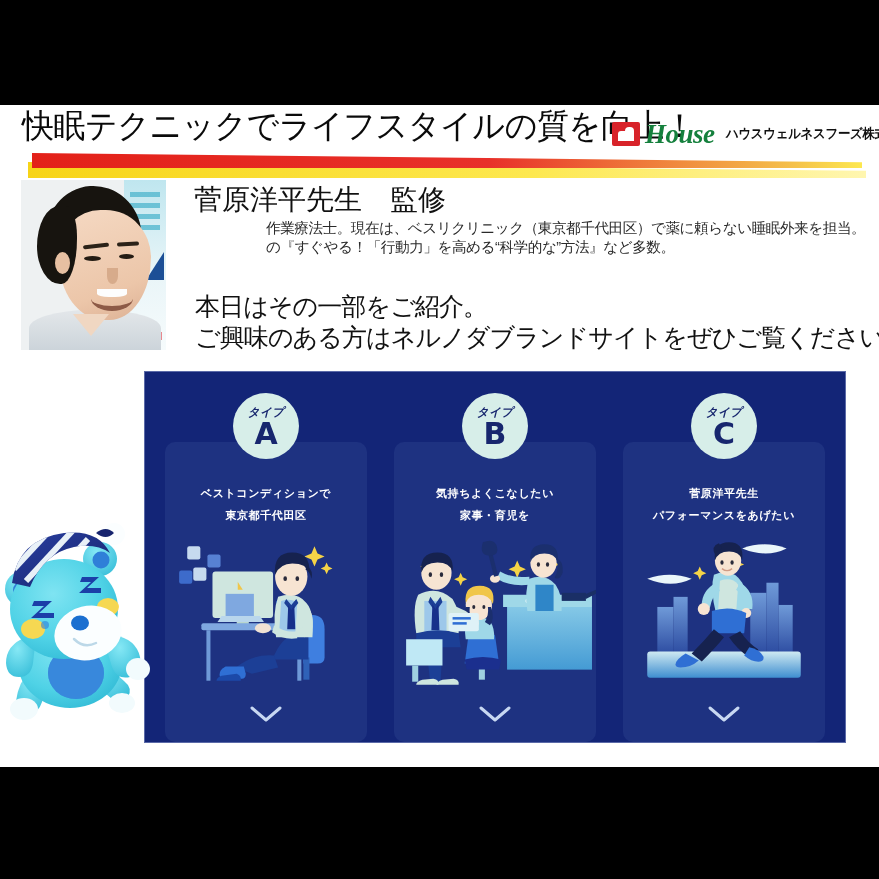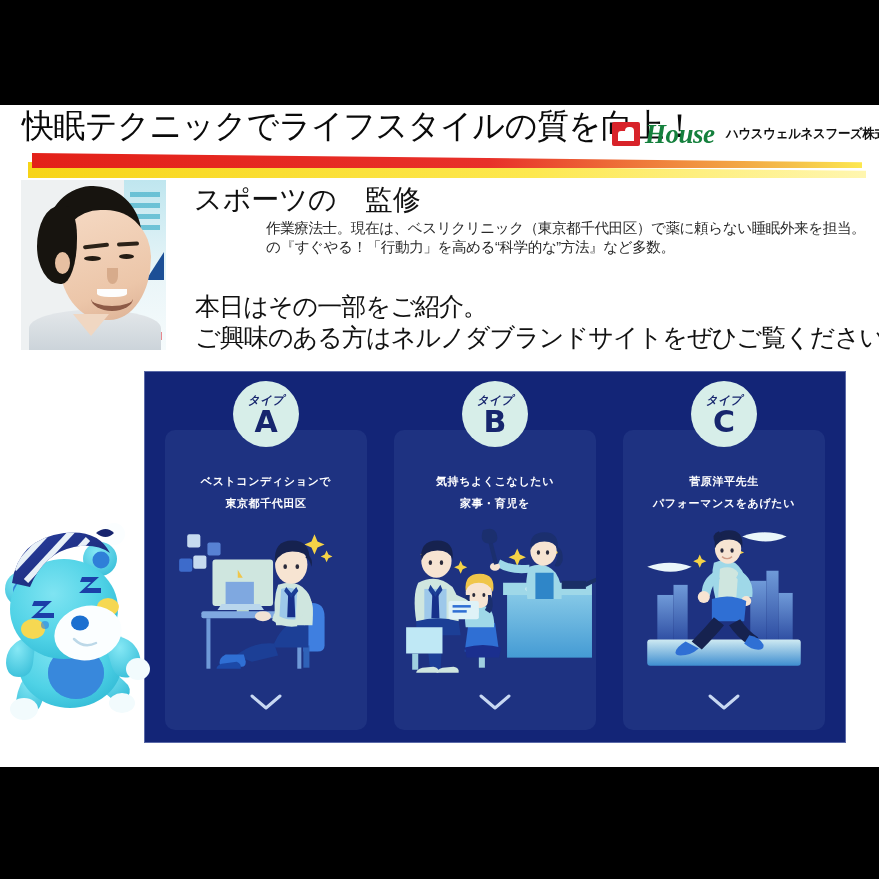--- a/index.html
+++ b/index.html
@@ -283,21 +283,21 @@
     left: 144px;
     top: 266px;
     width: 702px;
     height: 372px;
     background: #132577;
     border: 1px solid #5b6aa8;
     box-sizing: border-box;
   }
   .cards {
     position: absolute;
-    left: 0; top: 0;
+    left: 0; top: 12px;
     width: 100%; height: 100%;
     display: flex;
     justify-content: space-between;
     padding: 58px 20px 12px 20px;
     box-sizing: border-box;
     gap: 27px;
   }
   .type-card {
     position: relative;
     flex: 1 1 0;
@@ -400,21 +400,21 @@
       <div class="brow b1"></div>
       <div class="brow b2"></div>
       <div class="eye e1"></div>
       <div class="eye e2"></div>
       <div class="nose"></div>
       <div class="teeth"></div>
       <div class="smile"></div>
       <div class="collar"></div>
     </div>
 
-    <div id="prof-name">スポーツの　監修</div>
+    <div id="prof-name">菅原洋平先生　監修</div>
 
     <div id="prof-bio">
       <div>作業療法士。現在は、ベスリクリニック（東京都千代田区）で薬に頼らない睡眠外来を担当。</div>
       <div>の『すぐやる！「行動力」を高める“科学的な”方法』など多数。</div>
     </div>
 
     <div id="lead-lines">
       <div>本日はその一部をご紹介。</div>
       <div>ご興味のある方はネルノダブランドサイトをぜひご覧ください！</div>
     </div>

